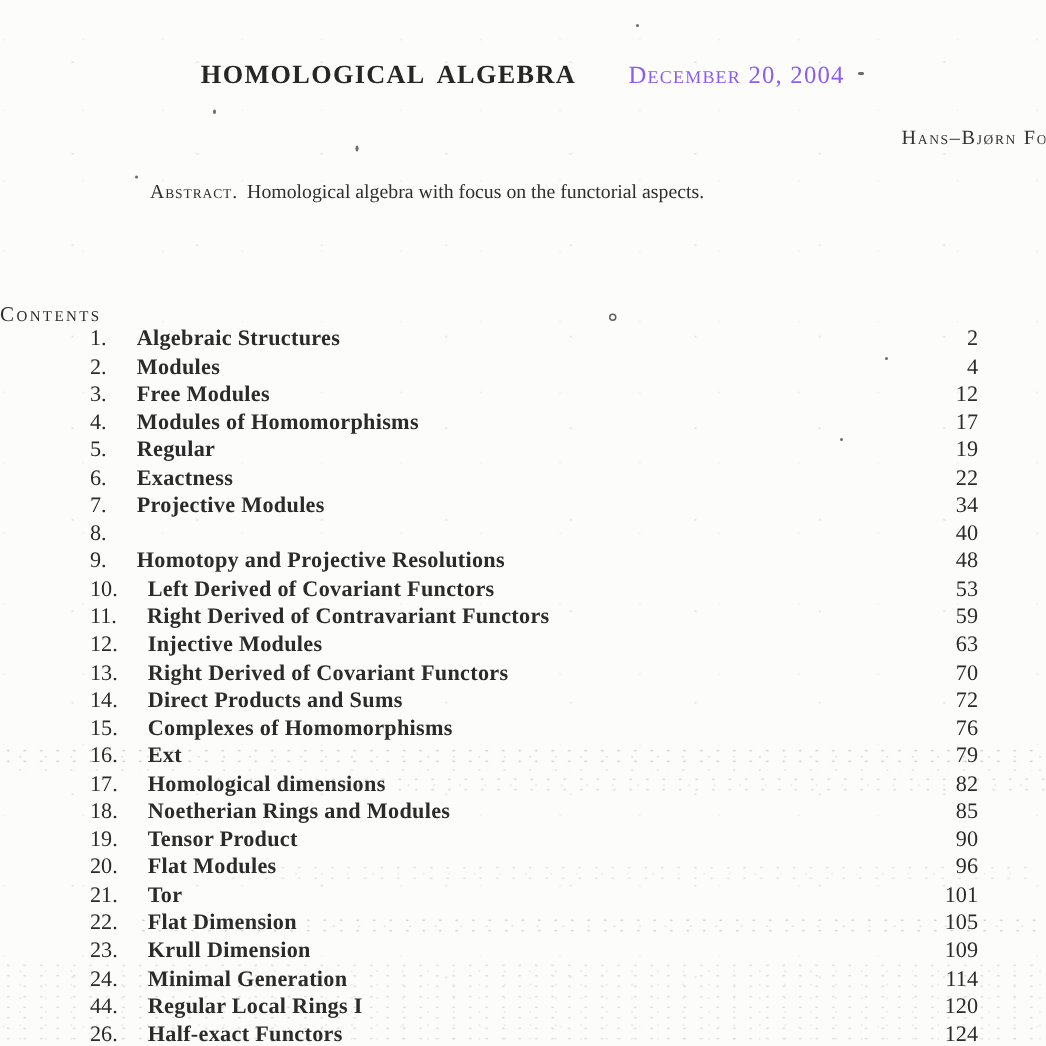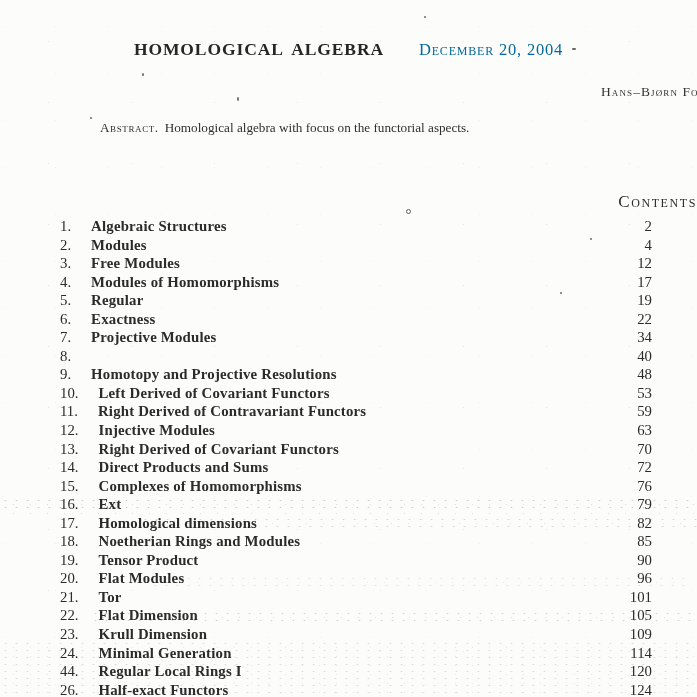--- a/index.html
+++ b/index.html
@@ -47,21 +47,21 @@
   .doc-title {
     font-weight: bold;
     font-size: 17.5px;
     letter-spacing: 0.9px;
     word-spacing: 4px;
     color: #262626;
   }
   .doc-date {
     font-size: 16.5px;
     letter-spacing: 0.8px;
-    color: #0369a1;
+    color: #8b5cf6;
   }
   .author-line {
     position: absolute;
     top: 84px;
     left: 0;
     width: 100%;
     text-align: right;
     font-size: 13.5px;
     letter-spacing: 1.1px;
     color: #333;
@@ -74,25 +74,25 @@
     width: 540px;
     font-size: 13.2px;
     color: #2f2f2f;
   }
   .abstract-label {
     letter-spacing: 0.6px;
     margin-right: 6px;
   }
   .contents-heading {
     position: absolute;
-    top: 192px;
+    top: 203px;
     left: 0;
     width: 100%;
-    text-align: right;
-    font-size: 17px;
+    text-align: left;
+    font-size: 14px;
     letter-spacing: 1.6px;
     color: #2c2c2c;
   }
   .toc {
     position: absolute;
     top: 217px;
     left: 60px;
     right: 45px;
     font-size: 14.8px;
     line-height: 18.55px;

